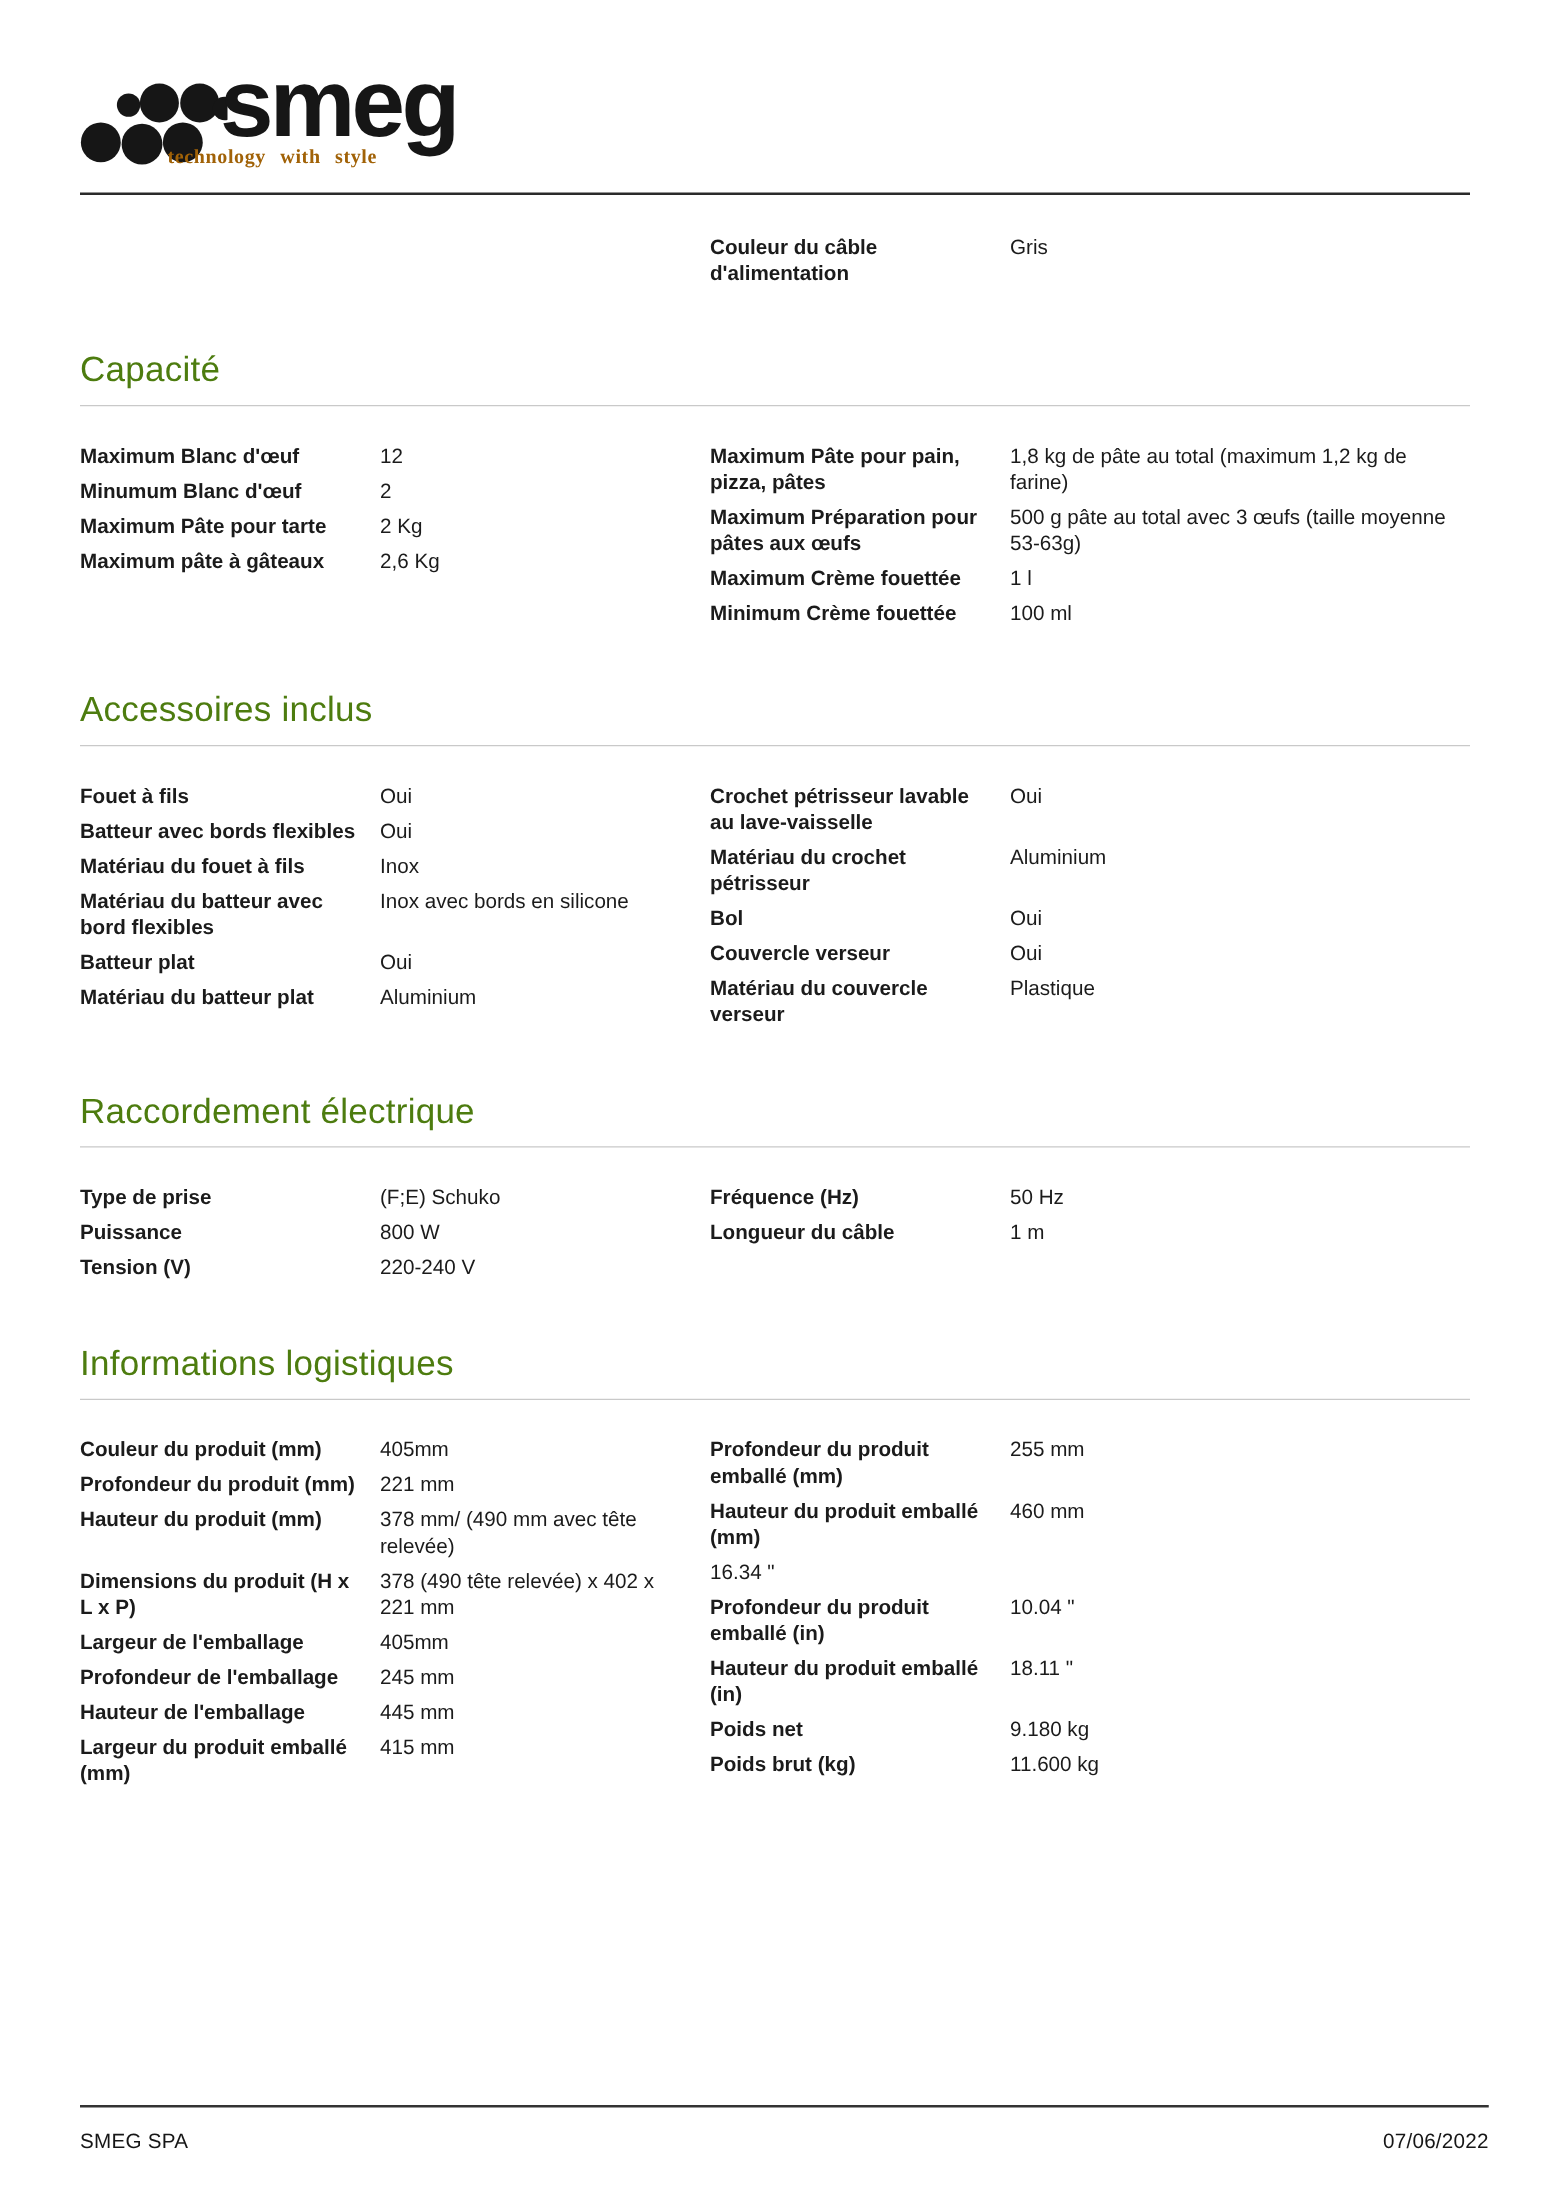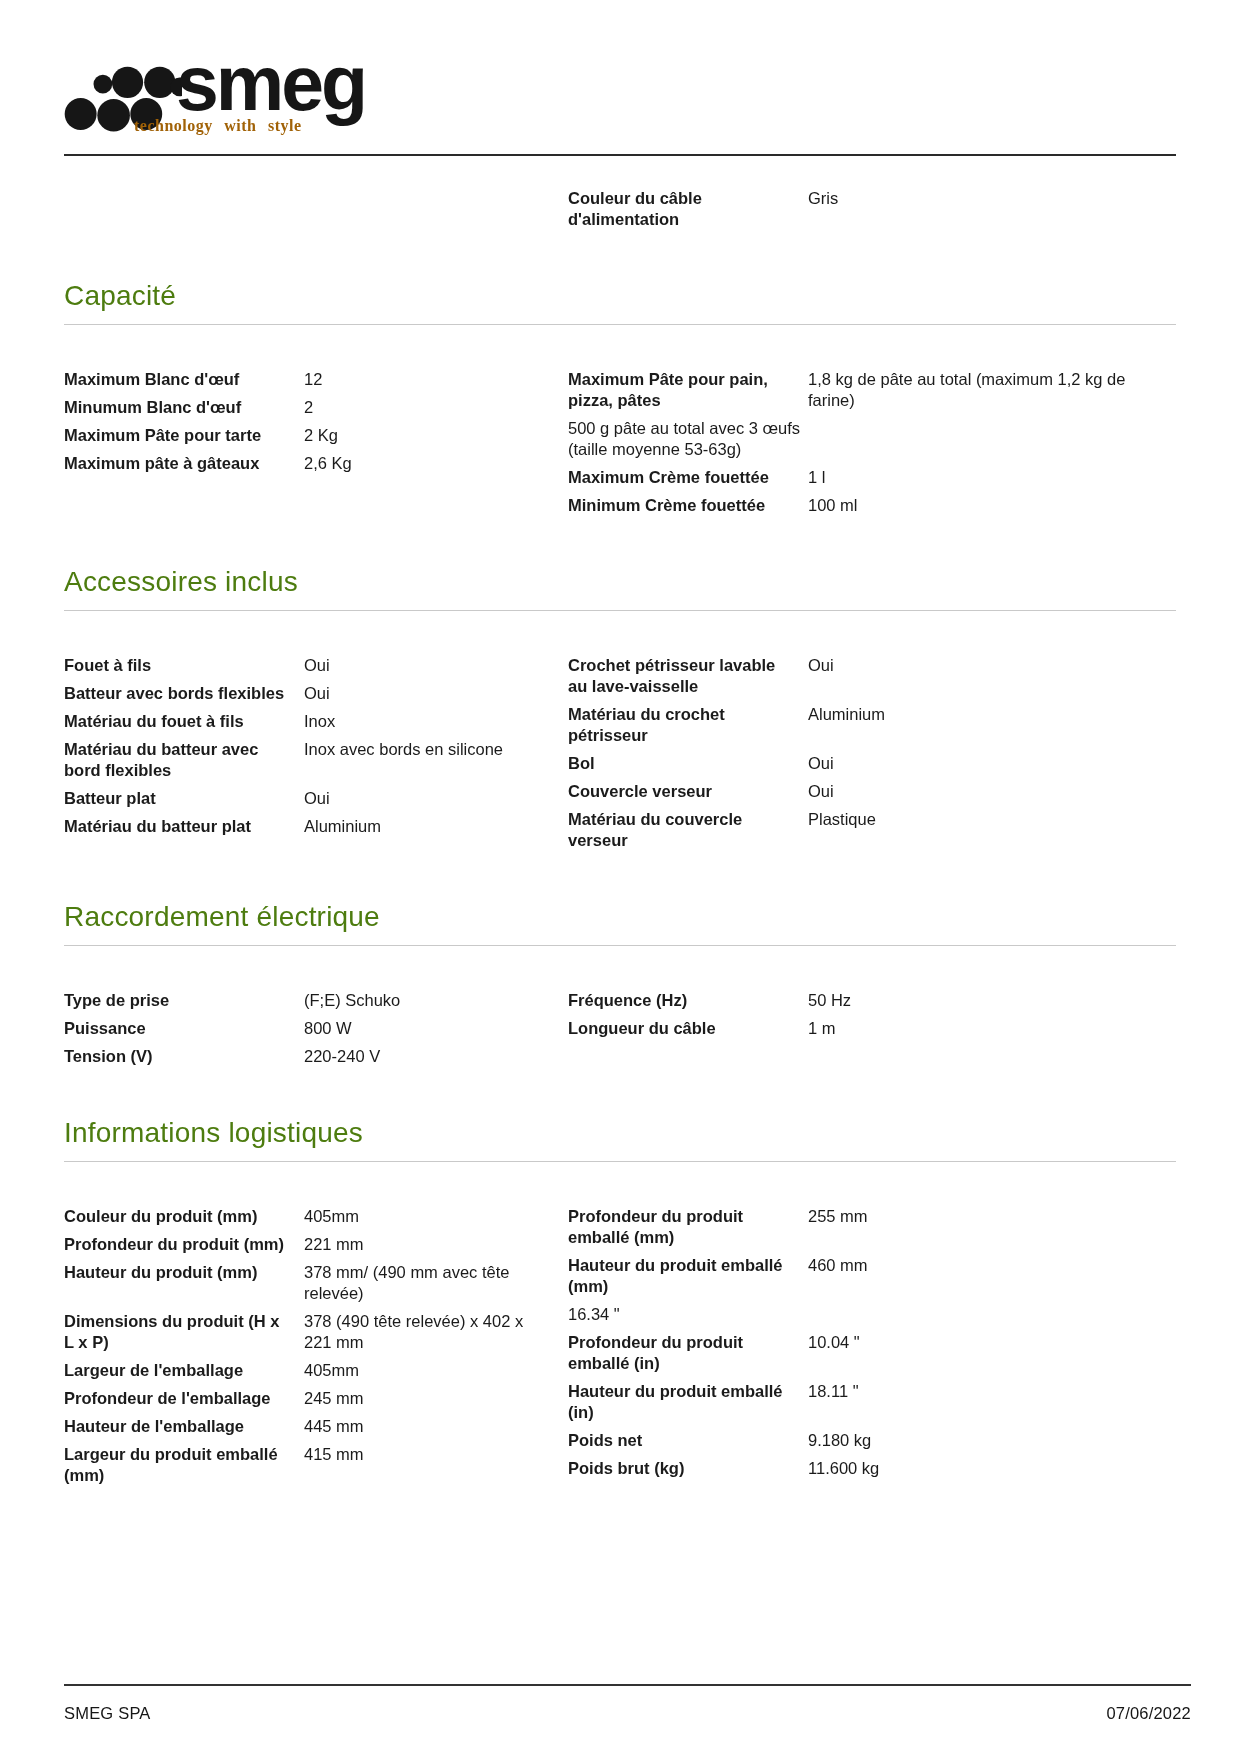--- a/index.html
+++ b/index.html
@@ -74,21 +74,21 @@
   
   .spec-section { margin-top: 50px; }
   .section-title {
     font-size: 28px;
     font-weight: 400;
     color: #4d7c0f;
     letter-spacing: 0.2px;
     margin-bottom: 12px;
   }
   .rule-light { height: 1px; background: #c9c9c9; }
-  .spec-section .spec-columns { margin-top: 44px; }
+  .spec-section .spec-columns { margin-top: 30px; }
   
   footer {
     position: absolute;
     left: 64px;
     right: 49px;
     bottom: 32px;
   }
   .rule-footer { height: 2.5px; background: #333333; }
   .footer-row {
     display: flex;
@@ -156,20 +156,21 @@
               <div class="label">Maximum pâte à gâteaux</div>
               <div class="value">2,6 Kg</div>
             </div>
           </div>
           <div class="col">
             <div class="row">
               <div class="label">Maximum Pâte pour pain, pizza, pâtes</div>
               <div class="value">1,8 kg de pâte au total (maximum 1,2 kg de farine)</div>
             </div>
             <div class="row">
+              <div class="label">Maximum Préparation pour pâtes aux œufs</div>
               <div class="value">500 g pâte au total avec 3 œufs (taille moyenne 53-63g)</div>
             </div>
             <div class="row">
               <div class="label">Maximum Crème fouettée</div>
               <div class="value">1 l</div>
             </div>
             <div class="row">
               <div class="label">Minimum Crème fouettée</div>
               <div class="value">100 ml</div>
             </div>

